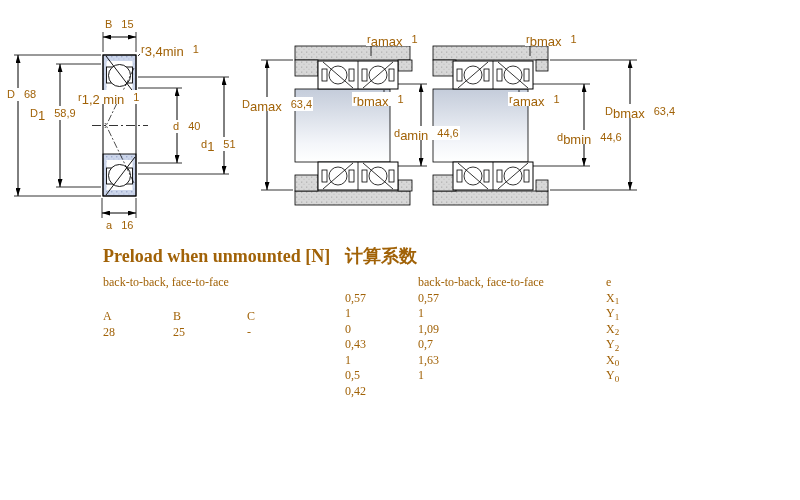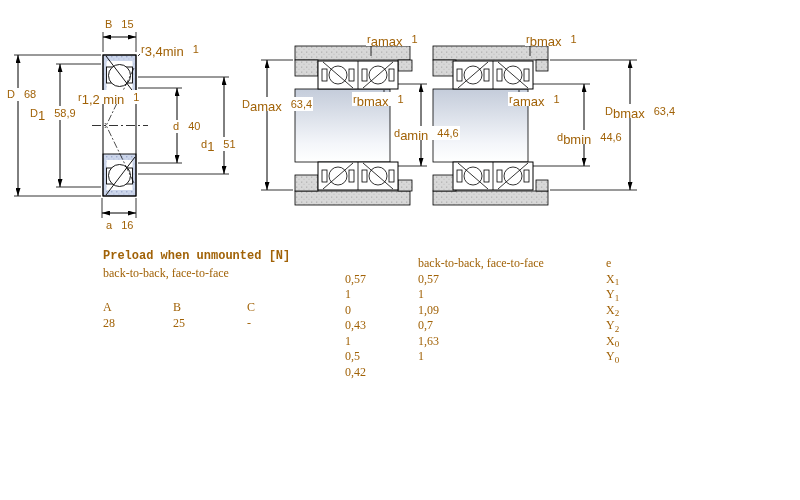--- a/index.html
+++ b/index.html
@@ -7,21 +7,21 @@
         font-family:"Liberation Sans",sans-serif;color:#a16207;}
   svg{position:absolute;left:0;top:0;}
   
   .dim{position:absolute;font-size:11px;line-height:13px;background:#ffffff;
        padding:0 1px;white-space:nowrap;}
   .dim sub{font-size:13px;line-height:1;position:relative;top:3px;vertical-align:baseline;}
   .dim .v{margin-left:9px;}
   .dim .m{letter-spacing:0;}
   
   .tbl{position:absolute;font-family:"Liberation Serif",serif;font-size:12px;line-height:15px;}
-  .tbl-title{font-weight:bold;font-size:12px;margin-bottom:2px;font-family:Liberation Mono, monospace;}
+  .tbl-title{font-weight:bold;font-size:18px;margin-bottom:11px;}
   .tbl-sub{margin-bottom:19px;}
   .pre-grid{display:grid;grid-template-columns:70px 74px auto;row-gap:1px;}
   .fac-grid{display:grid;grid-template-columns:73px 188px auto;line-height:15.5px;margin-top:7px;}
   .fac-grid .cell{white-space:nowrap;}
   .tbl sub{font-size:9px;line-height:1;position:relative;top:2.5px;vertical-align:baseline;}
 </style>
 </head>
 <body>
 
 <div class="page">
@@ -203,20 +203,21 @@
       <div class="cell">A</div>
       <div class="cell">B</div>
       <div class="cell">C</div>
       <div class="cell">28</div>
       <div class="cell">25</div>
       <div class="cell">-</div>
     </div>
   </div>
 
   <div class="tbl" style="left:345px;top:249px">
+    <div class="tbl-title">计算系数</div>
     <div class="fac-grid">
       <div class="cell"></div>
       <div class="cell">back-to-back, face-to-face</div>
 
       <div class="cell"><span>e</span><sub></sub></div>
       <div class="cell">0,57</div>
       <div class="cell">0,57</div>
 
       <div class="cell"><span>X</span><sub>1</sub></div>
       <div class="cell">1</div>

